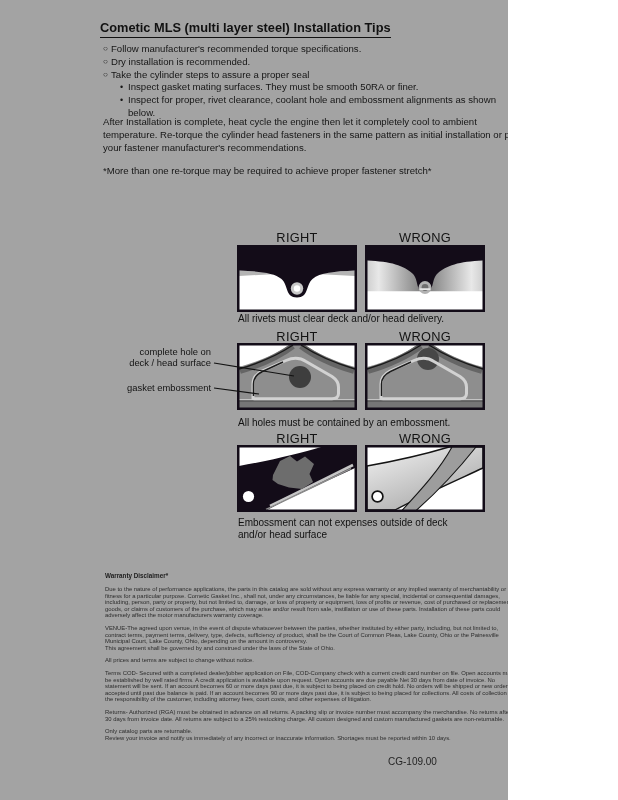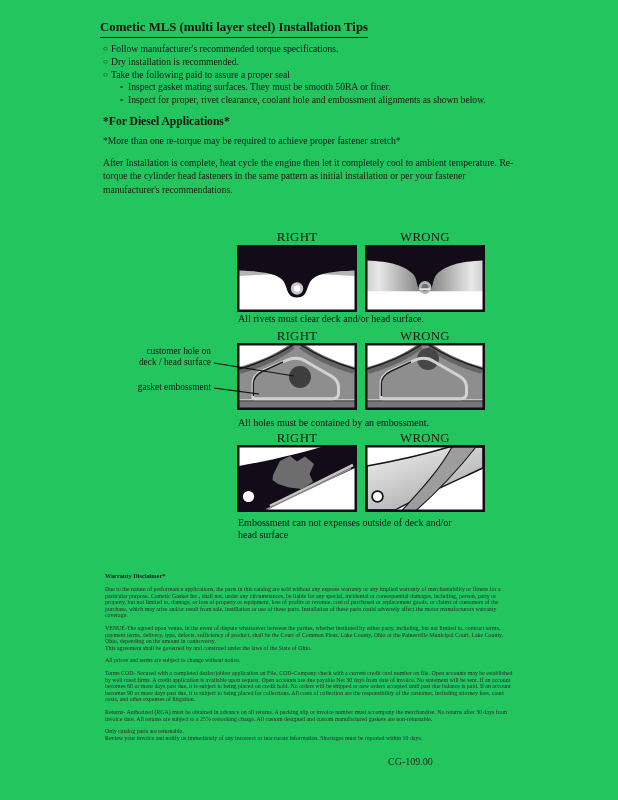--- a/index.html
+++ b/index.html
@@ -1,18 +1,18 @@
 <!DOCTYPE html>
 <html><head>
 <meta charset="utf-8">
 <title>CG-109.00</title>
 <style>
   html,body{margin:0;padding:0;background:#ffffff;}
-  .page{position:relative;width:618px;height:800px;background:#22c55e;overflow:hidden;
-        font-family:Liberation Serif, serif;color:#1b1b1b;}
+  .page{position:relative;width:508px;height:800px;background:#a3a3a3;overflow:hidden;
+        font-family:Liberation Sans, sans-serif;color:#1b1b1b;}
 
   .title{position:absolute;left:100px;top:20px;font-size:12.8px;font-weight:bold;color:#111;
          border-bottom:1.6px solid #111;padding-bottom:2px;display:inline-block;}
 
   .bullets{position:absolute;left:103px;top:43px;width:420px;font-size:9.6px;line-height:12.8px;color:#161616;}
   .b-row{display:flex;}
   .b-row .marker{width:8px;flex:0 0 8px;text-align:left;}
   .b-row.lvl1 .marker{font-size:8px;transform:translateY(-0.5px);}
   .b-row.lvl2{padding-left:17px;}
   .b-row.lvl2 .marker{font-size:9px;}
@@ -48,36 +48,35 @@
     <div class="b-row lvl1">
         <span class="marker">○</span>
         <span>Follow manufacturer's recommended torque specifications.</span>
       </div>
     <div class="b-row lvl1">
         <span class="marker">○</span>
         <span>Dry installation is recommended.</span>
       </div>
     <div class="b-row lvl1">
         <span class="marker">○</span>
-        <span>Take the following paid to assure a proper seal</span>
+        <span>Take the cylinder steps to assure a proper seal</span>
       </div>
     <div class="b-row lvl2">
         <span class="marker">•</span>
         <span>Inspect gasket mating surfaces.  They must be smooth 50RA or finer.</span>
       </div>
     <div class="b-row lvl2">
         <span class="marker">•</span>
         <span>Inspect for proper, rivet clearance, coolant hole and embossment alignments as shown below.</span>
       </div>
   </div>
 
   <div class="diesel">
-    <h2>*For Diesel Applications*</h2>
+    <p>After Installation is complete, heat cycle the engine then let it completely cool to ambient temperature. Re-torque the cylinder head fasteners in the same pattern as initial installation or per your fastener manufacturer's recommendations.</p>
     <p>*More than one re-torque may be required to achieve proper fastener stretch*</p>
-    <p>After Installation is complete, heat cycle the engine then let it completely cool to ambient temperature. Re-torque the cylinder head fasteners in the same pattern as initial installation or per your fastener manufacturer's recommendations.</p>
   </div>
 
   <div class="fig-head" style="left:237px;top:230px;">RIGHT</div>
   <div class="fig-head" style="left:365px;top:230px;">WRONG</div>
 
   <div class="panel" style="left:237px;top:245px;">
     <svg width="120" height="67" viewBox="0 0 120 67">
       <rect x="0" y="0" width="120" height="67" fill="#ffffff"></rect>
       <polygon points="2,25.5 50,28.5 2,31" fill="#b4b4b4"></polygon>
       <polygon points="118,25.5 70,28.5 118,31" fill="#b4b4b4"></polygon>
@@ -104,27 +103,27 @@
       <rect x="2" y="15.5" width="116" height="31" fill="url(#f1gb)"></rect>
       <path d="M2,2 H118 V15.5 C94,16.5 81,20.5 72.5,28.5 C65.5,35.5 70,47 60,47 C50,47 54.5,35.5 47.5,28.5 C39,20.5 26,16.5 2,15.5 Z" fill="#130c18"></path>
       <rect x="2" y="46.5" width="116" height="18.5" fill="#ffffff"></rect>
       <circle cx="60" cy="42.5" r="6.4" fill="#b2b2b2"></circle>
       <circle cx="60" cy="42.5" r="3.4" fill="#6f6f6f"></circle>
       <rect x="54.5" y="43.3" width="11" height="1.7" rx="0.8" fill="#e6e6e6"></rect>
       <rect x="1.25" y="1.25" width="117.5" height="64.5" fill="none" stroke="#130c18" stroke-width="2.5"></rect>
     </svg>
   </div>
 
-  <div class="fig-caption" style="left:238px;top:313px;width:300px;">All rivets must clear deck and/or head surface.</div>
+  <div class="fig-caption" style="left:238px;top:313px;width:300px;">All rivets must clear deck and/or head delivery.</div>
 
   <div class="fig-head" style="left:237px;top:329px;">RIGHT</div>
   <div class="fig-head" style="left:365px;top:329px;">WRONG</div>
 
   <div class="fig2-label" style="left:111px;top:346px;width:100px;">
-    <div>customer hole on</div>
+    <div>complete hole on</div>
     <div>deck / head surface</div>
   </div>
   <div class="fig2-label" style="left:104px;top:382px;width:107px;">gasket embossment</div>
 
   <div class="panel" style="left:237px;top:343px;">
     <svg width="120" height="67" viewBox="0 0 120 67">
       <rect x="0" y="0" width="120" height="67" fill="#ffffff"></rect>
       <path d="M2,65 V24 C24,18 40,10 52,2 H68 C80,10 96,18 118,24 V65 Z" fill="#8e8e8e"></path>
       <path d="M3,28 C26,21 44,12 56,3" stroke="#656565" stroke-width="6" fill="none"></path>
       <path d="M117,28 C94,21 76,12 64,3" stroke="#656565" stroke-width="6" fill="none"></path>

